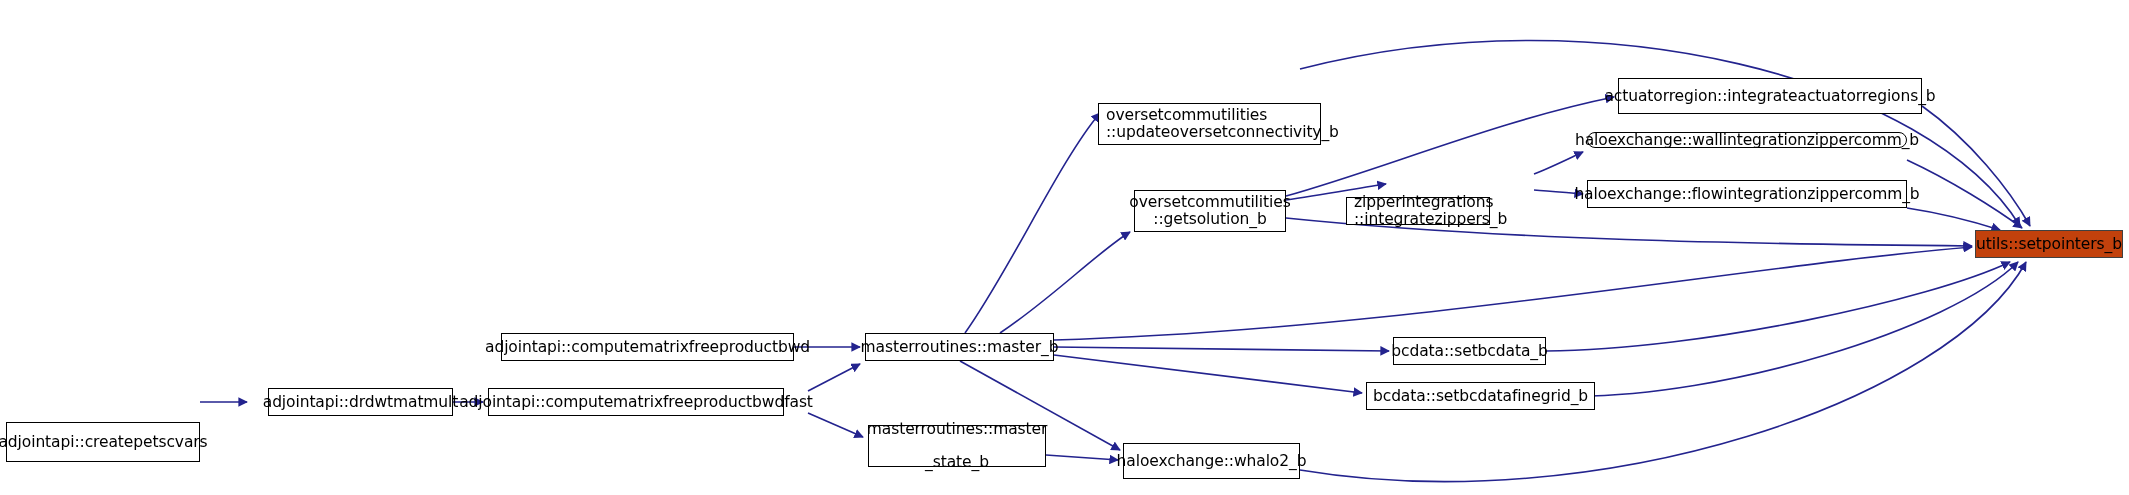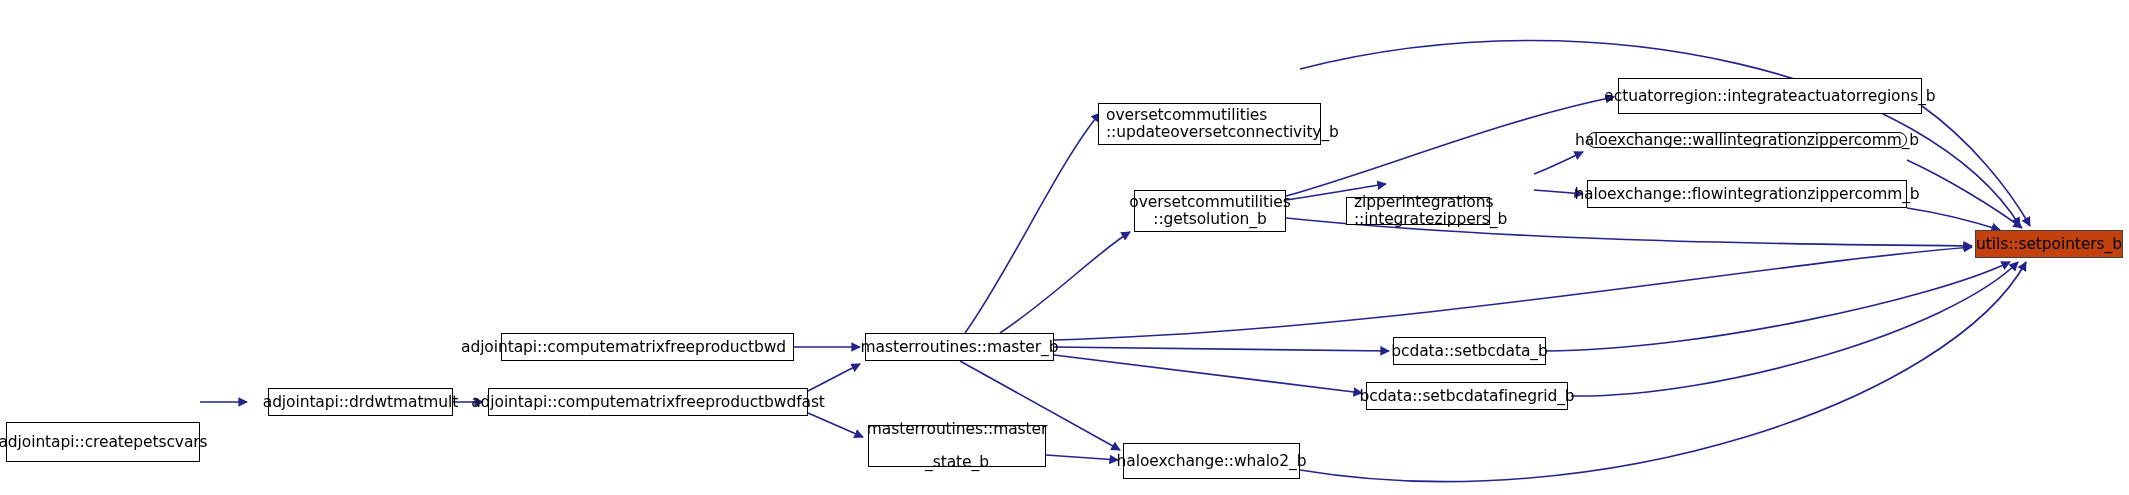--- a/index.html
+++ b/index.html
@@ -70,29 +70,29 @@
         <path d="M1907,208 C1940,213 1975,222 2000,230" fill="none" stroke="#23238e" stroke-width="1.6" marker-end="url(#arrow)"></path>
         <path d="M1546,351 C1700,350 1930,300 2010,262" fill="none" stroke="#23238e" stroke-width="1.6" marker-end="url(#arrow)"></path>
         <path d="M1571,396 C1720,398 1950,330 2018,262" fill="none" stroke="#23238e" stroke-width="1.6" marker-end="url(#arrow)"></path>
         <path d="M1300,470 C1600,520 1950,400 2026,262" fill="none" stroke="#23238e" stroke-width="1.6" marker-end="url(#arrow)"></path>
       </g>
   </svg>
 
   <div id="nodes">
       <div class="node align-center" style="left: 6px; top: 406px; width: 194px; height: 40px; margin-top: 16px;"><span class="ln">adjointapi::createpetscvars</span></div>
       <div class="node align-center" style="left: 252px; top: 388px; width: 185px; height: 28px; margin-left: 16px;"><span class="ln">adjointapi::drdwtmatmult</span></div>
-      <div class="node align-center" style="left: 488px; top: 388px; width: 320px; height: 28px;"><span class="ln">adjointapi::computematrixfreeproductbwdfast</span></div>
-      <div class="node align-center" style="left: 501px; top: 333px; width: 293px; height: 28px; align-items: flex-end;"><span class="ln">adjointapi::computematrixfreeproductbwd</span></div>
+      <div class="node align-center" style="left: 488px; top: 388px; width: 296px; height: 28px;"><span class="ln">adjointapi::computematrixfreeproductbwdfast</span></div>
+      <div class="node align-center" style="left: 501px; top: 333px; width: 293px; height: 28px;"><span class="ln">adjointapi::computematrixfreeproductbwd</span></div>
       <div class="node align-center" style="left: 865px; top: 333px; width: 189px; height: 28px;"><span class="ln">masterroutines::master_b</span></div>
       <div class="node align-center" style="left: 868px; top: 425px; width: 178px; height: 42px; gap: 16px;"><span class="ln">masterroutines::master</span><span class="ln">_state_b</span></div>
       <div class="node align-center" style="left: 1123px; top: 443px; width: 177px; height: 36px;"><span class="ln">haloexchange::whalo2_b</span></div>
       <div class="node align-left" style="left: 1098px; top: 69px; width: 223px; height: 42px;"><span class="ln">oversetcommutilities</span><span class="ln">::updateoversetconnectivity_b</span></div>
       <div class="node align-center" style="left: 1134px; top: 190px; width: 152px; height: 42px;"><span class="ln">oversetcommutilities</span><span class="ln">::getsolution_b</span></div>
       <div class="node align-left" style="left: 1346px; top: 163px; width: 144px; height: 28px;"><span class="ln">zipperintegrations</span><span class="ln">::integratezippers_b</span></div>
       <div class="node align-center" style="left: 1618px; top: 78px; width: 304px; height: 36px;"><span class="ln">actuatorregion::integrateactuatorregions_b</span></div>
       <div class="node align-center" style="left: 1587px; top: 132px; width: 320px; height: 16px; border-radius: 11px;"><span class="ln">haloexchange::wallintegrationzippercomm_b</span></div>
       <div class="node align-center" style="left: 1587px; top: 180px; width: 320px; height: 28px;"><span class="ln">haloexchange::flowintegrationzippercomm_b</span></div>
       <div class="node align-center" style="left: 1393px; top: 337px; width: 153px; height: 28px;"><span class="ln">bcdata::setbcdata_b</span></div>
-      <div class="node align-center" style="left: 1366px; top: 382px; width: 202px; height: 28px;"><span class="ln">bcdata::setbcdatafinegrid_b</span></div>
+      <div class="node align-center" style="left: 1366px; top: 382px; width: 229px; height: 28px;"><span class="ln">bcdata::setbcdatafinegrid_b</span></div>
       <div class="node align-center current" style="left: 1975px; top: 230px; width: 148px; height: 28px;"><span class="ln">utils::setpointers_b</span></div>
     </div>
 
 </div>
 
 </body></html>

